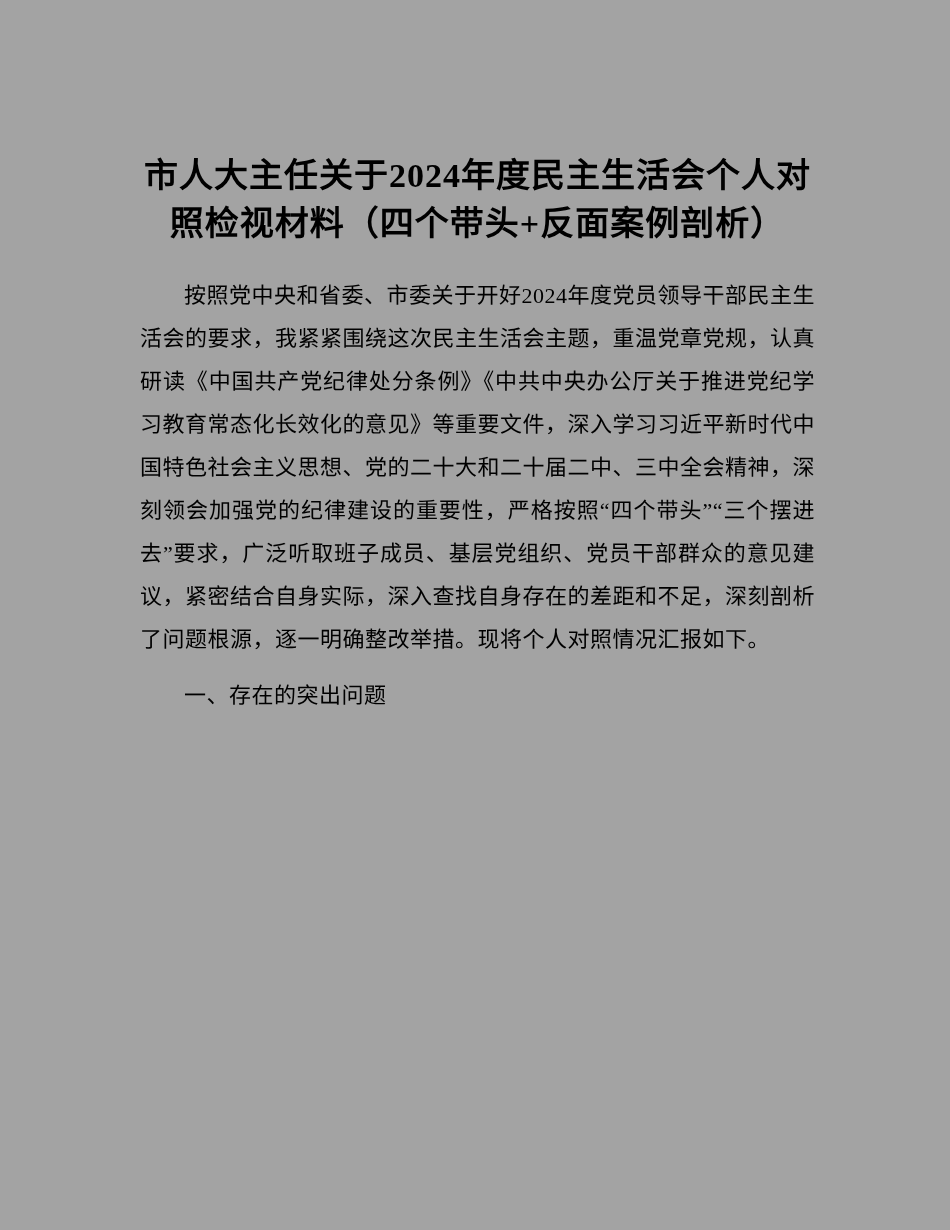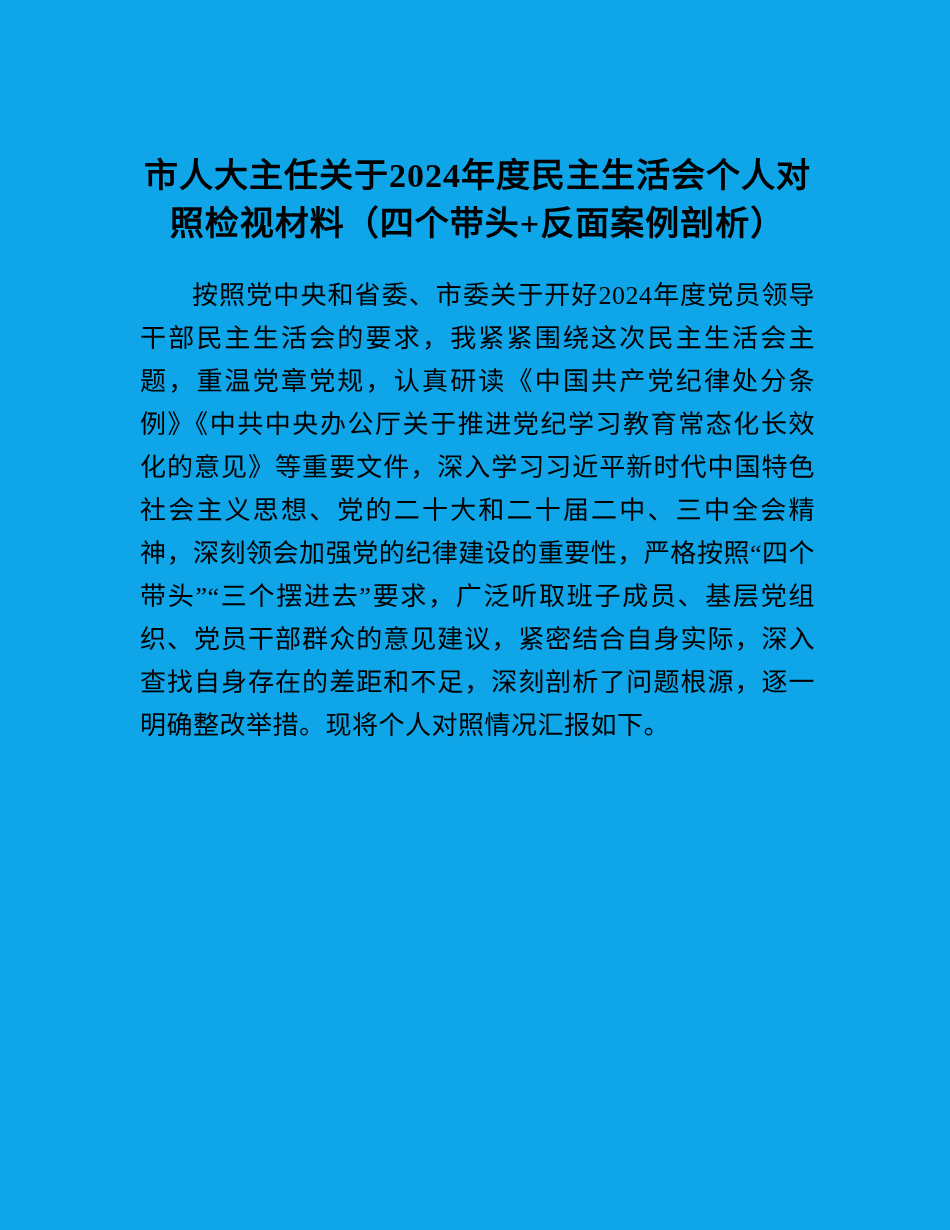--- a/index.html
+++ b/index.html
@@ -6,38 +6,38 @@
   html, body {
     margin: 0;
     padding: 0;
     background: #ffffff;
   }
   .page {
     position: relative;
     width: 950px;
     height: 1230px;
     margin: 0 auto;
-    background: #0ea5e9;
+    background: #a3a3a3;
     box-sizing: border-box;
     padding: 152px 135px 40px 140px;
     font-family: "Liberation Serif", "DejaVu Serif", serif;
     color: #000000;
     overflow: hidden;
   }
   .doc-title {
     margin: 0 0 26px 0;
     font-size: 34px;
     line-height: 48px;
     font-weight: 700;
     text-align: center;
     letter-spacing: 1px;
   }
   .doc-para {
     margin: 0;
-    font-size: 26px;
+    font-size: 22px;
     line-height: 43px;
     text-align: justify;
     text-indent: 2em;
     letter-spacing: 0.5px;
   }
   .doc-para + .doc-para {
     margin-top: 13px;
   }
   .section-heading {
     margin-top: 13px;
@@ -45,14 +45,15 @@
   }
 </style>
 </head>
 <body>
 
 <div class="page">
   <h1 class="doc-title">市人大主任关于2024年度民主生活会个人对照检视材料（四个带头+反面案例剖析）</h1>
 
   <p class="doc-para">按照党中央和省委、市委关于开好2024年度党员领导干部民主生活会的要求，我紧紧围绕这次民主生活会主题，重温党章党规，认真研读《中国共产党纪律处分条例》《中共中央办公厅关于推进党纪学习教育常态化长效化的意见》等重要文件，深入学习习近平新时代中国特色社会主义思想、党的二十大和二十届二中、三中全会精神，深刻领会加强党的纪律建设的重要性，严格按照“四个带头”“三个摆进去”要求，广泛听取班子成员、基层党组织、党员干部群众的意见建议，紧密结合自身实际，深入查找自身存在的差距和不足，深刻剖析了问题根源，逐一明确整改举措。现将个人对照情况汇报如下。</p>
 
+  <p class="doc-para section-heading">一、存在的突出问题</p>
 
 </div>
 
 </body></html>

